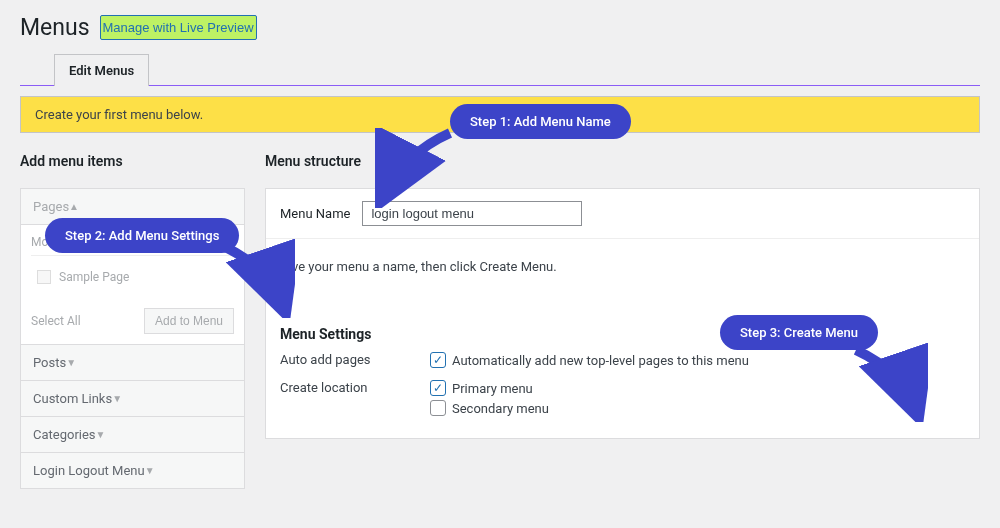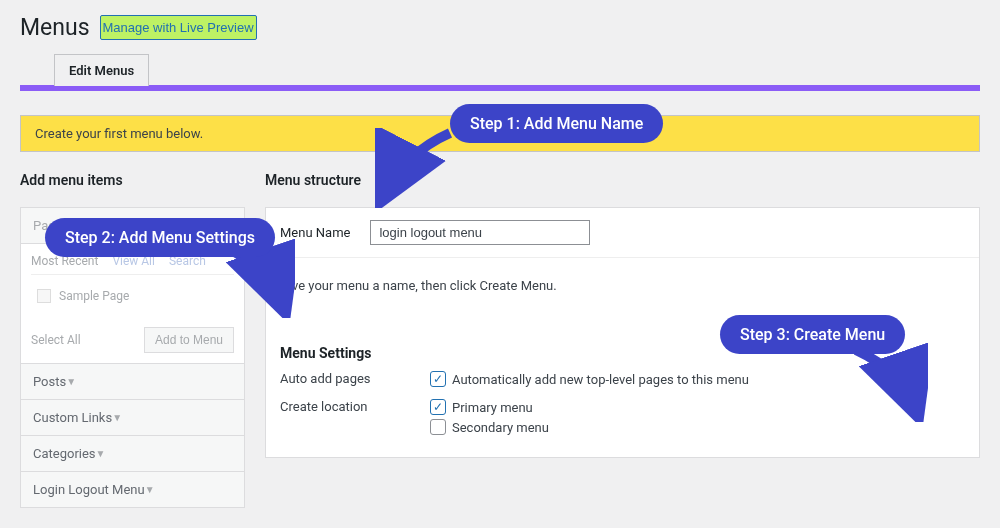--- a/index.html
+++ b/index.html
@@ -22,22 +22,22 @@
       background: #bef264;
       color: #2271b1;
       font-size: 13px;
       padding: 4px 2px;
       cursor: pointer;
       border-radius: 2px;
     }
 
     .tabs {
       display: flex;
-      border-bottom: 6px solid #8b5cf6;
-      margin-bottom: 24px;
+      border-bottom: 1px solid #8b5cf6;
+      margin-bottom: 10px;
       padding-left: 34px;
     }
     .tab {
       background: #f6f7f7;
       border: 1px solid #c3c4c7;
       padding: 8px 14px;
       margin-right: 4px;
       font-weight: 600;
       color: #1d2327;
       border-bottom: none;
@@ -110,21 +110,21 @@
 
     
     .structure-box {
       background:#fff;
       border:1px solid #dcdcde;
     }
     .menu-name-row {
       padding: 12px 14px;
       display:flex;
       align-items:center;
-      gap:20px;
+      gap:12px;
       border-bottom:1px solid #eee;
     }
     .menu-name-label { font-size:13px; color:#1d2327; }
     .menu-name-input {
       border:1px solid #8c8f94; padding:4px 8px; font-size:13px;
       width:220px; color:#3c434a;
     }
     .instruction { padding: 20px 14px; color:#3c434a; }
 
     .settings-header {
@@ -151,21 +151,21 @@
     .create-btn {
       background:#135e96; color:#fff; border:1px solid #135e96;
       padding:6px 14px; font-size:13px; cursor:pointer; border-radius:2px;
     }
 
     
     .callout {
       position:absolute;
       background:#3c44c8;
       color:#fff;
-      font-size:16px;
+      font-size:13px;
       font-weight:500;
       padding:10px 20px;
       border-radius:999px;
       z-index:10;
       white-space:nowrap;
     }
     svg.arrow { position:absolute; z-index:9; }
   </style>
 </head>
 <body>

